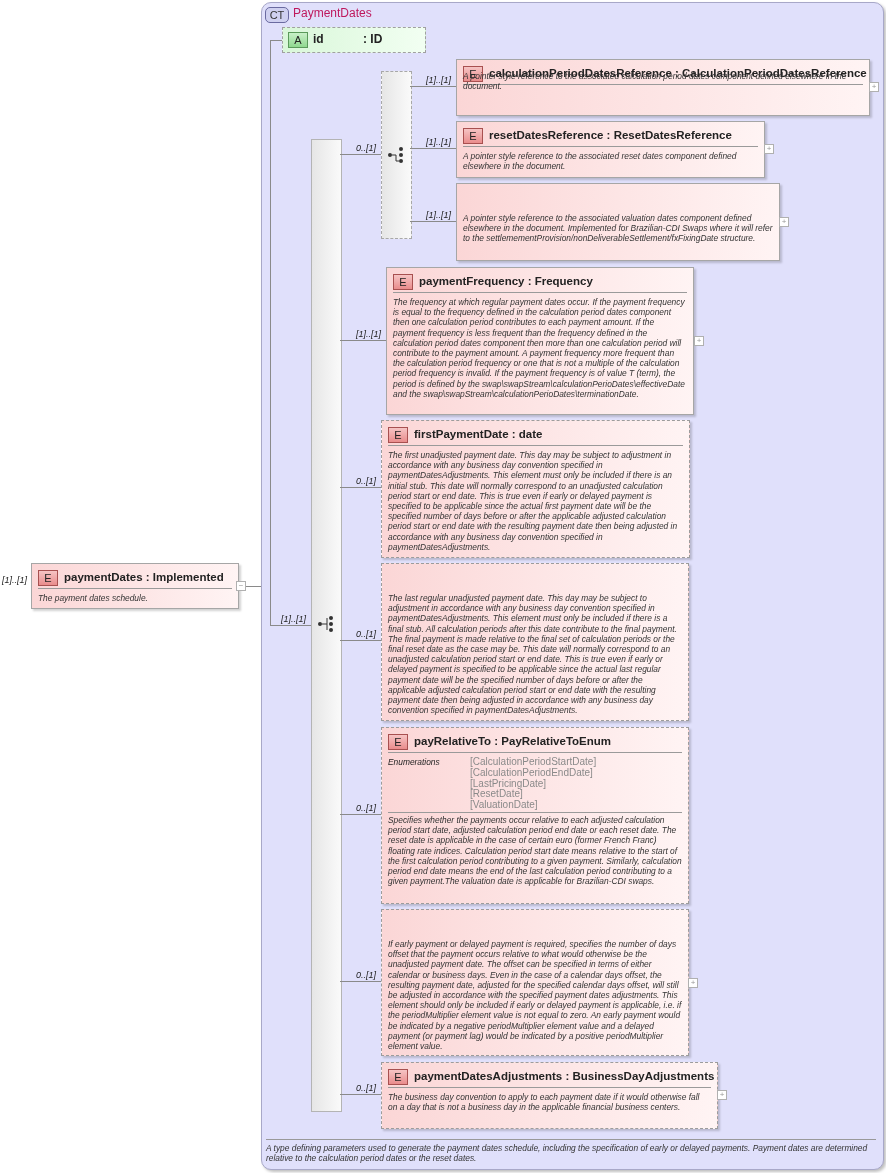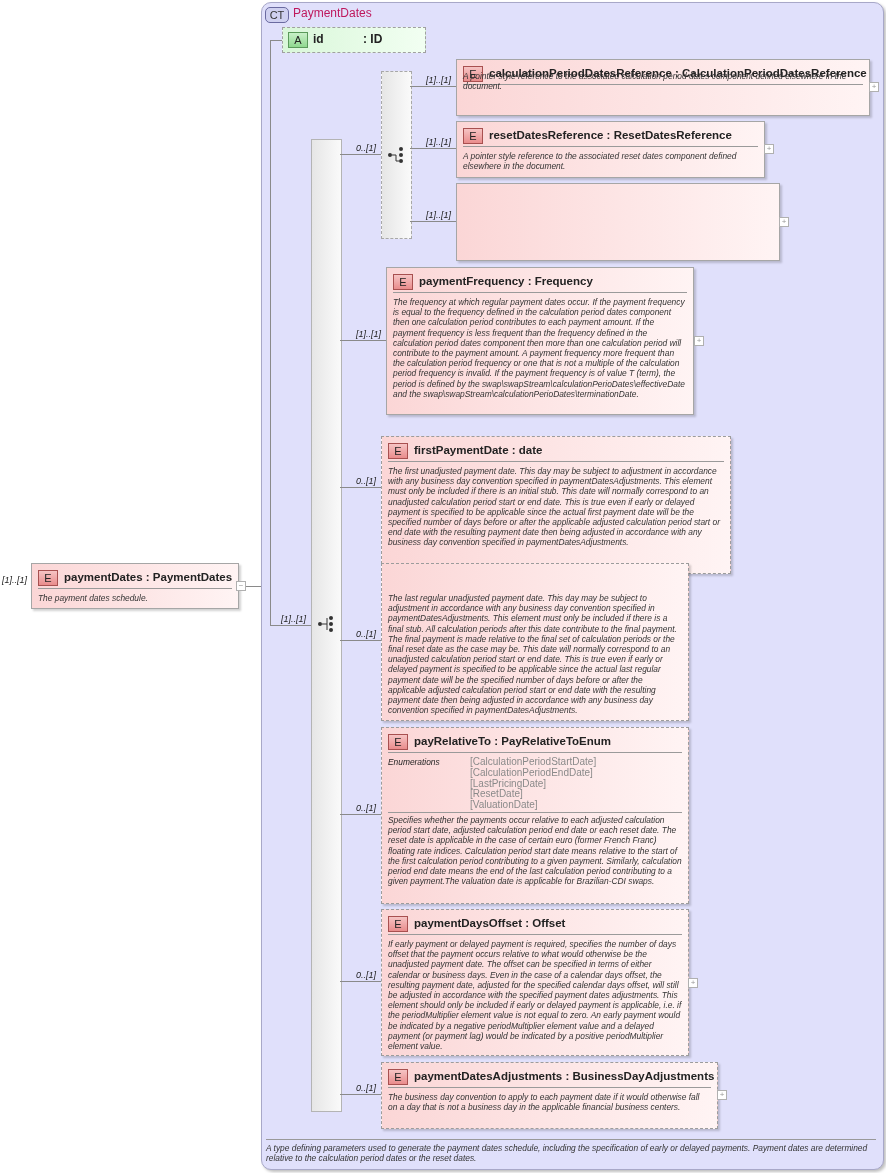--- a/index.html
+++ b/index.html
@@ -45,21 +45,21 @@
   .seq-bar.dashed { border:1px dashed #a8a8a8; }
   .footer { position:absolute; left:266px; top:1139px; width:610px; border-top:1px solid #999;
             font-size:8.4px; font-style:italic; color:#333; line-height:10.2px; padding-top:3px; }
 </style>
 </head>
 <body>
 
 <span class="mult" style="left:2px;top:575px;">[1]..[1]</span>
 <div class="card" style="left:31px;top:563px;width:206px;height:44px;">
   <div class="hdr">
-    <span class="e-badge">E</span><span class="name">paymentDates : PaymentDates</span>
+    <span class="e-badge">E</span><span class="name">paymentDates : Implemented</span>
   </div>
   <div class="desc" style="top:29px;">The payment dates schedule.</div>
 </div>
 <div class="plus" style="left:236px;top:581px;">−</div>
 <div class="line-h" style="left:246px;top:586px;width:24px;"></div>
 
 <div class="ct-box"></div>
 <div class="ct-badge">CT</div>
 <div class="ct-title">PaymentDates</div>
 
@@ -107,34 +107,35 @@
 <span class="mult" style="left:426px;top:137px;">[1]..[1]</span>
 <div class="card" style="left:456px;top:121px;width:307px;height:55px;">
   <div class="hdr"><span class="e-badge">E</span><span class="name">resetDatesReference : ResetDatesReference</span></div>
   <div class="desc" style="top:29px;">A pointer style reference to the associated reset dates component defined elsewhere in the document.</div>
 </div>
 <div class="plus" style="left:764px;top:144px;">+</div>
 
 <div class="line-h" style="left:410px;top:221px;width:46px;"></div>
 <span class="mult" style="left:426px;top:210px;">[1]..[1]</span>
 <div class="card" style="left:456px;top:183px;width:322px;height:76px;">
+  <div class="desc" style="top:29px;">A pointer style reference to the associated valuation dates component defined elsewhere in the document. Implemented for Brazilian-CDI Swaps where it will refer to the settlemementProvision/nonDeliverableSettlement/fxFixingDate structure.</div>
 </div>
 <div class="plus" style="left:779px;top:217px;">+</div>
 
 <div class="line-h" style="left:340px;top:340px;width:46px;"></div>
 <span class="mult" style="left:356px;top:329px;">[1]..[1]</span>
 <div class="card" style="left:386px;top:267px;width:306px;height:146px;">
   <div class="hdr"><span class="e-badge">E</span><span class="name">paymentFrequency : Frequency</span></div>
   <div class="desc" style="top:29px;">The frequency at which regular payment dates occur. If the payment frequency is equal to the frequency defined in the calculation period dates component then one calculation period contributes to each payment amount. If the payment frequency is less frequent than the frequency defined in the calculation period dates component then more than one calculation period will contribute to the payment amount. A payment frequency more frequent than the calculation period frequency or one that is not a multiple of the calculation period frequency is invalid. If the payment frequency is of value T (term), the period is defined by the swap\swapStream\calculationPerioDates\effectiveDate and the swap\swapStream\calculationPerioDates\terminationDate.</div>
 </div>
 <div class="plus" style="left:694px;top:336px;">+</div>
 
 <div class="line-h" style="left:340px;top:487px;width:41px;"></div>
 <span class="mult" style="left:356px;top:476px;">0..[1]</span>
-<div class="card dashed" style="left:381px;top:436px;width:307px;height:136px;padding-left:41px;">
+<div class="card dashed" style="left:381px;top:420px;width:307px;height:136px;">
   <div class="hdr"><span class="e-badge">E</span><span class="name">firstPaymentDate : date</span></div>
   <div class="desc" style="top:29px;">The first unadjusted payment date. This day may be subject to adjustment in accordance with any business day convention specified in paymentDatesAdjustments. This element must only be included if there is an initial stub. This date will normally correspond to an unadjusted calculation period start or end date. This is true even if early or delayed payment is specified to be applicable since the actual first payment date will be the specified number of days before or after the applicable adjusted calculation period start or end date with the resulting payment date then being adjusted in accordance with any business day convention specified in paymentDatesAdjustments.</div>
 </div>
 
 <div class="line-h" style="left:340px;top:640px;width:41px;"></div>
 <span class="mult" style="left:356px;top:629px;">0..[1]</span>
 <div class="card dashed" style="left:381px;top:563px;width:306px;height:156px;">
   <div class="desc" style="top:29px;">The last regular unadjusted payment date. This day may be subject to adjustment in accordance with any business day convention specified in paymentDatesAdjustments. This element must only be included if there is a final stub. All calculation periods after this date contribute to the final payment. The final payment is made relative to the final set of calculation periods or the final reset date as the case may be. This date will normally correspond to an unadjusted calculation period start or end date. This is true even if early or delayed payment is specified to be applicable since the actual last regular payment date will be the specified number of days before or after the applicable adjusted calculation period start or end date with the resulting payment date then being adjusted in accordance with any business day convention specified in paymentDatesAdjustments.</div>
 </div>
 
@@ -150,21 +151,20 @@
     <div>[ResetDate]</div>
     <div>[ValuationDate]</div>
   </div>
   <div class="sep" style="top:84px;"></div>
   <div class="desc" style="top:87px;">Specifies whether the payments occur relative to each adjusted calculation period start date, adjusted calculation period end date or each reset date. The reset date is applicable in the case of certain euro (former French Franc) floating rate indices. Calculation period start date means relative to the start of the first calculation period contributing to a given payment. Similarly, calculation period end date means the end of the last calculation period contributing to a given payment.The valuation date is applicable for Brazilian-CDI swaps.</div>
 </div>
 
 <div class="line-h" style="left:340px;top:981px;width:41px;"></div>
 <span class="mult" style="left:356px;top:970px;">0..[1]</span>
 <div class="card dashed" style="left:381px;top:909px;width:306px;height:145px;">
-  <div class="hdr"><span class="e-badge">E</span><span class="name">paymentDaysOffset : Offset</span></div>
   <div class="desc" style="top:29px;">If early payment or delayed payment is required, specifies the number of days offset that the payment occurs relative to what would otherwise be the unadjusted payment date. The offset can be specified in terms of either calendar or business days. Even in the case of a calendar days offset, the resulting payment date, adjusted for the specified calendar days offset, will still be adjusted in accordance with the specified payment dates adjustments. This element should only be included if early or delayed payment is applicable, i.e. if the periodMultiplier element value is not equal to zero. An early payment would be indicated by a negative periodMultiplier element value and a delayed payment (or payment lag) would be indicated by a positive periodMultiplier element value.</div>
 </div>
 <div class="plus" style="left:688px;top:978px;">+</div>
 
 <div class="line-h" style="left:340px;top:1094px;width:41px;"></div>
 <span class="mult" style="left:356px;top:1083px;">0..[1]</span>
 <div class="card dashed" style="left:381px;top:1062px;width:335px;height:65px;">
   <div class="hdr"><span class="e-badge">E</span><span class="name">paymentDatesAdjustments : BusinessDayAdjustments</span></div>
   <div class="desc" style="top:29px;">The business day convention to apply to each payment date if it would otherwise fall on a day that is not a business day in the applicable financial business centers.</div>
 </div>

